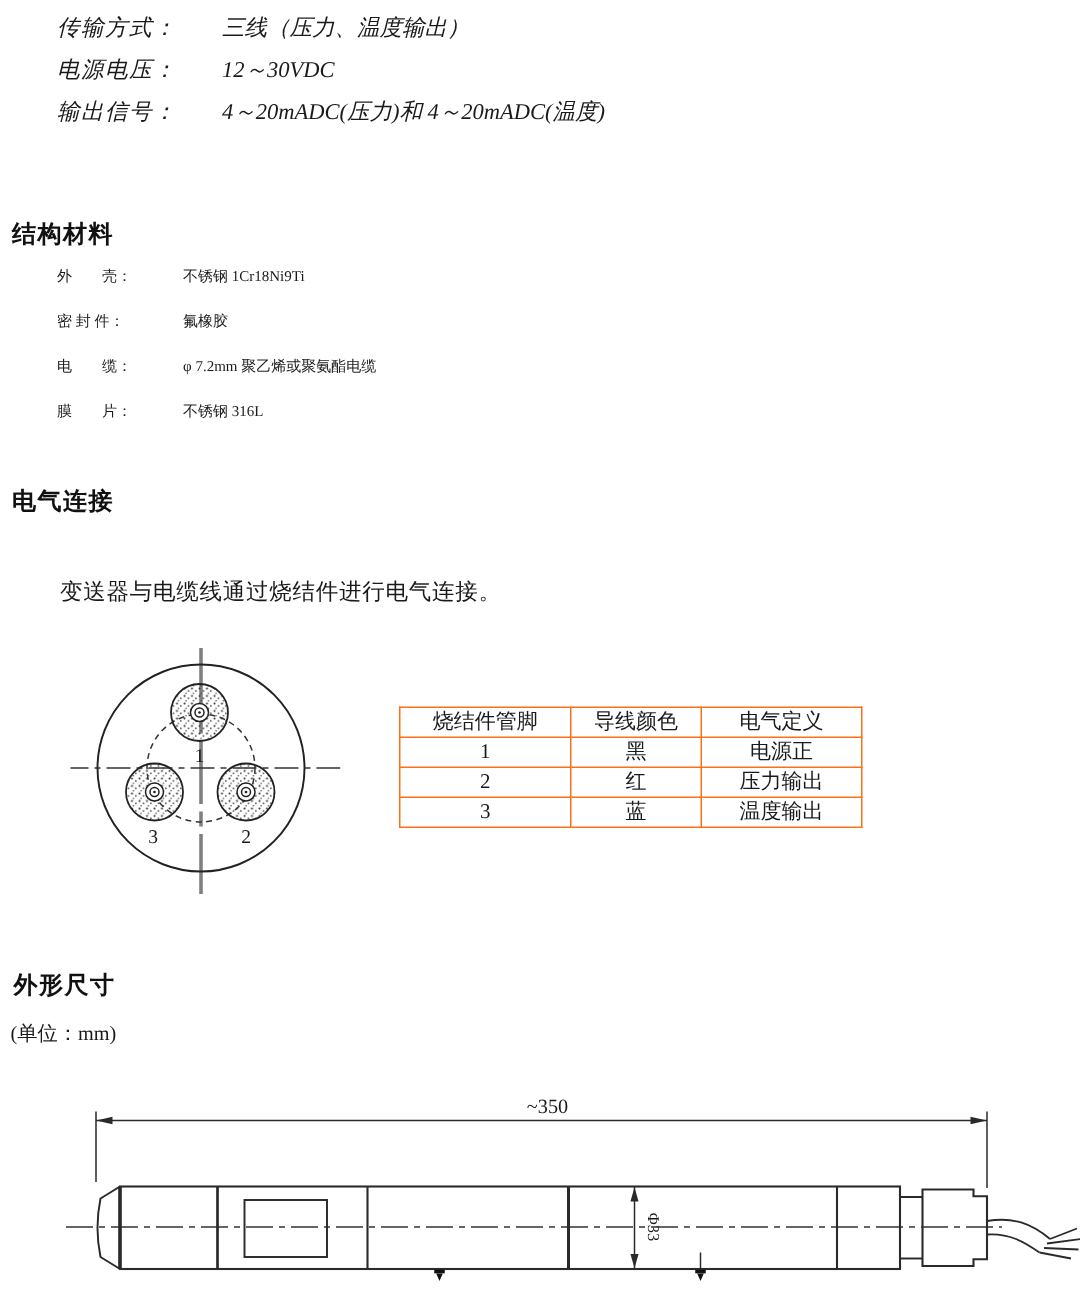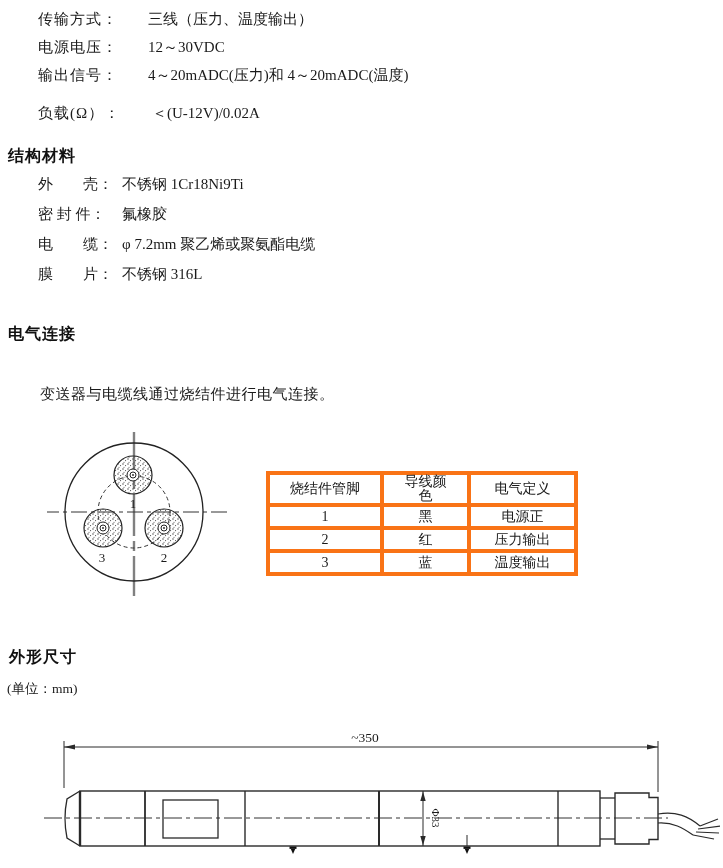--- a/index.html
+++ b/index.html
@@ -4,51 +4,47 @@
 <style>
   html,body{margin:0;padding:0;background:#fff;}
   .page{position:relative;width:723px;height:868px;background:#ffffff;overflow:hidden;
         font-family:"Liberation Serif","DejaVu Serif",serif;color:#1a1a1a;}
   .abs{position:absolute;}
   .heading{font-family:"Liberation Sans","DejaVu Sans",sans-serif;font-weight:700;
            font-size:16px;color:#111;letter-spacing:1px;text-align:center;}
   .spec-row{display:flex;font-size:15px;line-height:15px;}
   .spec-label{width:110px;letter-spacing:1px;}
   .spec-value{white-space:pre;}
-  .mat-row{display:flex;font-size:15px;line-height:15px;}
+  .mat-row{display:flex;font-size:10px;line-height:15px;}
   .mat-label{width:84px;white-space:pre;}
   .mat-value{white-space:pre;}
   .desc{font-size:15px;letter-spacing:0.5px;}
   .unit-note{font-size:13.5px;}
   table.pin-table{border-collapse:collapse;table-layout:fixed;}
-  table.pin-table td,table.pin-table th{border:4px solid #f97316;text-align:center;
+  table.pin-table td,table.pin-table th{border:1px solid #f97316;text-align:center;
       font-weight:400;font-size:14px;height:19px;padding:0 15px;line-height:14px;}
   svg text{font-family:"Liberation Serif","DejaVu Serif",serif;fill:#1a1a1a;}
 </style>
 </head>
 <body>
 
 <div class="page">
 
-  <div class="abs" style="left:38px;top:12px;">
+  <div class="abs" style="left:38px;top:12px;font-style:italic;">
     <div class="spec-row" style="margin-bottom:13px;">
       <span class="spec-label">传输方式：</span>
       <span class="spec-value">三线（压力、温度输出）</span>
     </div>
     <div class="spec-row" style="margin-bottom:13px;">
       <span class="spec-label">电源电压：</span>
       <span class="spec-value">12～30VDC</span>
     </div>
     <div class="spec-row" style="margin-bottom:23px;">
       <span class="spec-label">输出信号：</span>
       <span class="spec-value">4～20mADC(压力)和 4～20mADC(温度)</span>
-    </div>
-    <div class="spec-row">
-      <span class="spec-label">负载(Ω）：</span>
-      <span class="spec-value" style="margin-left:4px;">＜(U-12V)/0.02A</span>
     </div>
   </div>
 
   <div class="abs heading" style="left:8px;top:146px;">结构材料</div>
   <div class="abs" style="left:38px;top:177px;">
     <div class="mat-row" style="margin-bottom:15px;">
       <span class="mat-label">外　　壳：</span>
       <span class="mat-value">不锈钢 1Cr18Ni9Ti</span>
     </div>
     <div class="mat-row" style="margin-bottom:15px;">

